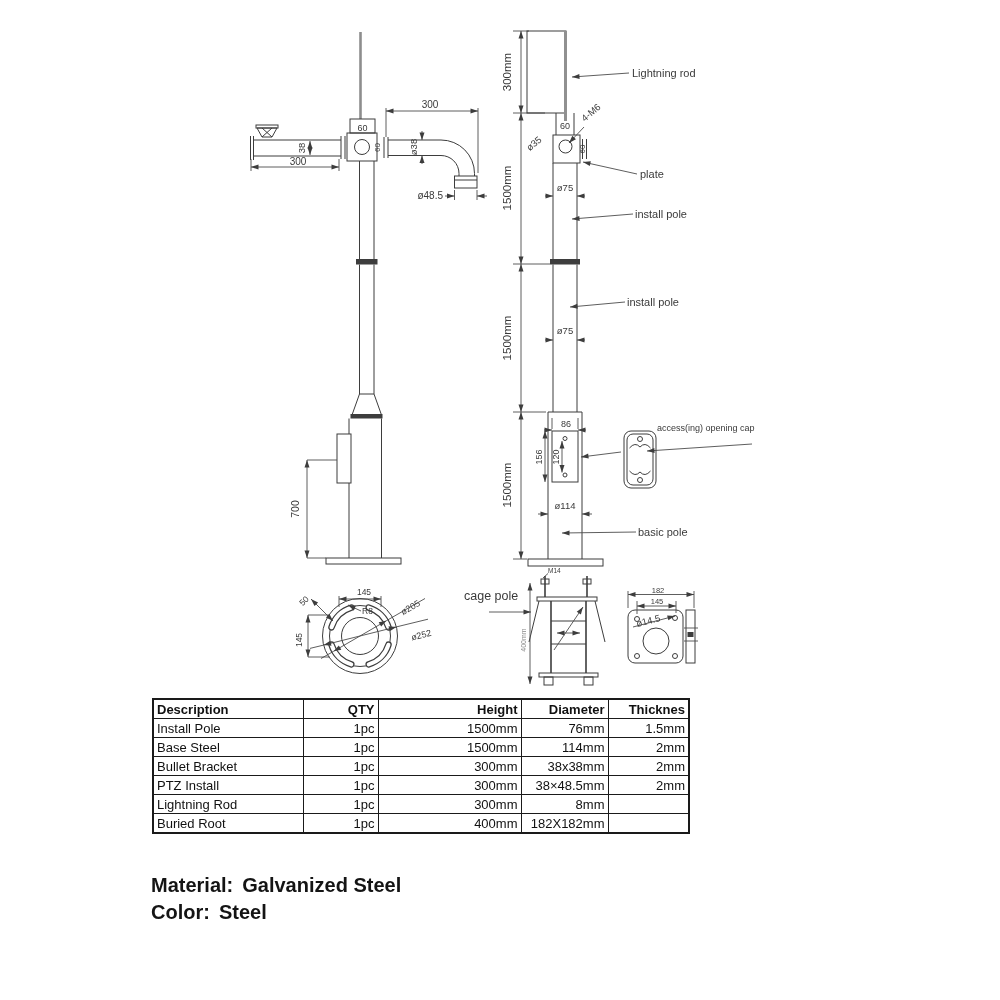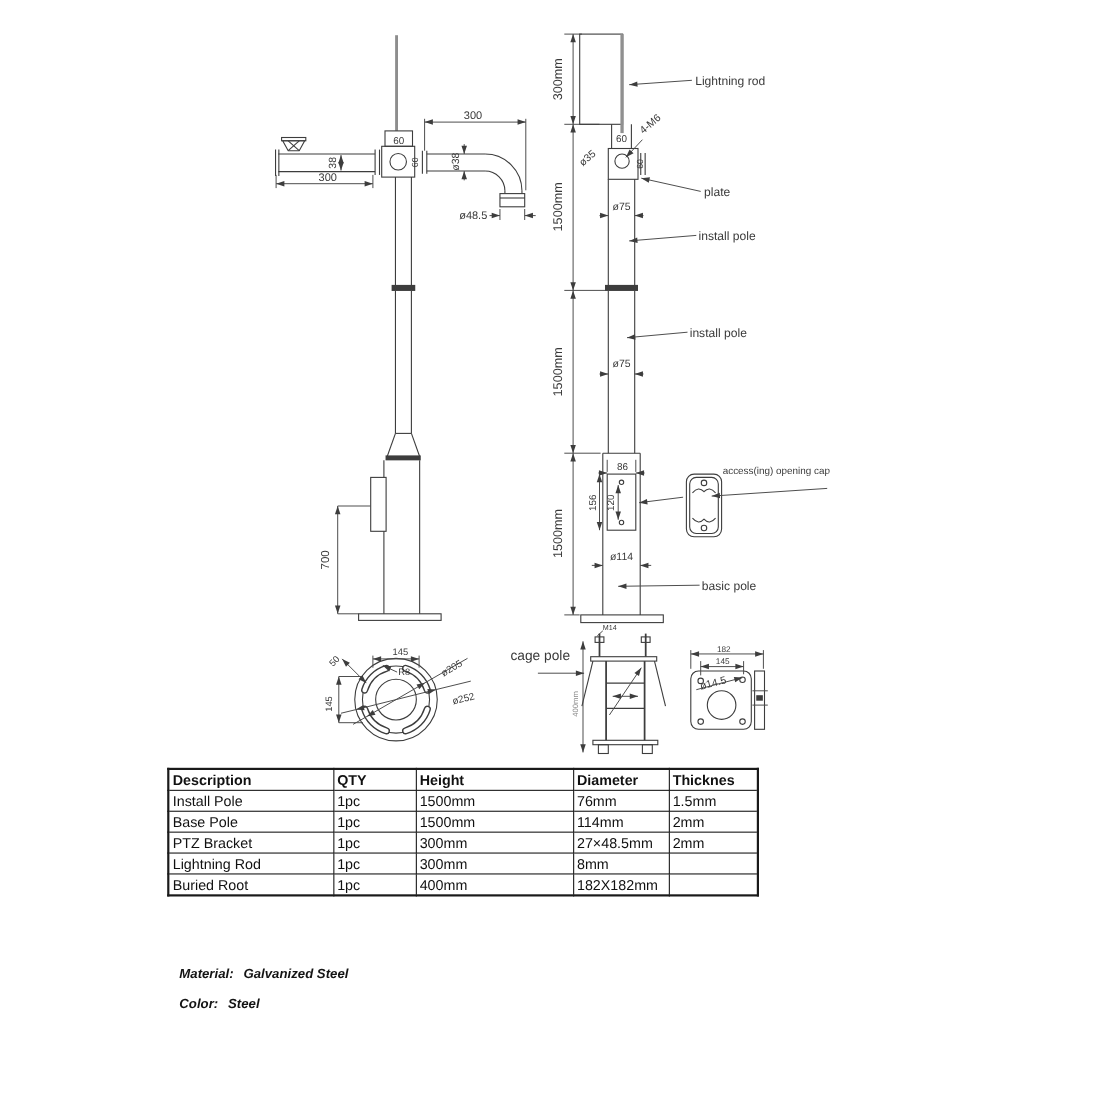--- a/index.html
+++ b/index.html
@@ -18,25 +18,25 @@
   .f8{font-size:8px;}.f85{font-size:8.5px;}.f9{font-size:9px;}
   .f95{font-size:9.5px;}.f10{font-size:10px;}.f105{font-size:10.5px;}
   .f11{font-size:11px;}.f115{font-size:11.5px;}.f125{font-size:12.5px;}
   .gray{fill:#888;}
   
   .spec-table{position:absolute;left:152px;top:698px;border-collapse:collapse;
               table-layout:fixed;width:536px;font-size:13px;color:#111;}
   .spec-table td,.spec-table th{border:1px solid #1a1a1a;height:18px;padding:0 3px;
               overflow:hidden;white-space:nowrap;}
   .spec-table{border:2px solid #1a1a1a;}
-  .spec-table th{font-weight:bold;text-align:left;}
+  .spec-table th{font-weight:bold;text-align:right;}
   .spec-table th.left,.spec-table td.left{text-align:left;}
-  .spec-table td{text-align:left;font-weight:normal;}
+  .spec-table td{text-align:right;font-weight:normal;}
   
-  .specs{position:absolute;left:163px;top:872px;font-size:12px;font-weight:bold;color:#141414;font-style:italic;}
+  .specs{position:absolute;left:151px;top:872px;font-size:20px;font-weight:bold;color:#141414;}
   .specs .line{height:27px;line-height:27px;}
   .specs .val{margin-left:9px;}
 </style>
 </head>
 <body>
 
 <div class="canvas">
 
 <svg width="1000" height="700" viewBox="0 0 1000 700">
   <defs>
@@ -331,31 +331,38 @@
     <th>Thicknes</th>
   </tr>
   <tr>
     <td class="left">Install Pole</td>
     <td>1pc</td>
     <td>1500mm</td>
     <td>76mm</td>
     <td>1.5mm</td>
   </tr>
   <tr>
-    <td class="left">Base Pole</td>
+    <td class="left">Base Steel</td>
     <td>1pc</td>
     <td>1500mm</td>
     <td>114mm</td>
     <td>2mm</td>
   </tr>
   <tr>
-    <td class="left">PTZ Bracket</td>
+    <td class="left">Bullet Bracket</td>
     <td>1pc</td>
     <td>300mm</td>
-    <td>27×48.5mm</td>
+    <td>38x38mm</td>
+    <td>2mm</td>
+  </tr>
+  <tr>
+    <td class="left">PTZ Install</td>
+    <td>1pc</td>
+    <td>300mm</td>
+    <td>38×48.5mm</td>
     <td>2mm</td>
   </tr>
   <tr>
     <td class="left">Lightning Rod</td>
     <td>1pc</td>
     <td>300mm</td>
     <td>8mm</td>
     <td></td>
   </tr>
   <tr>

